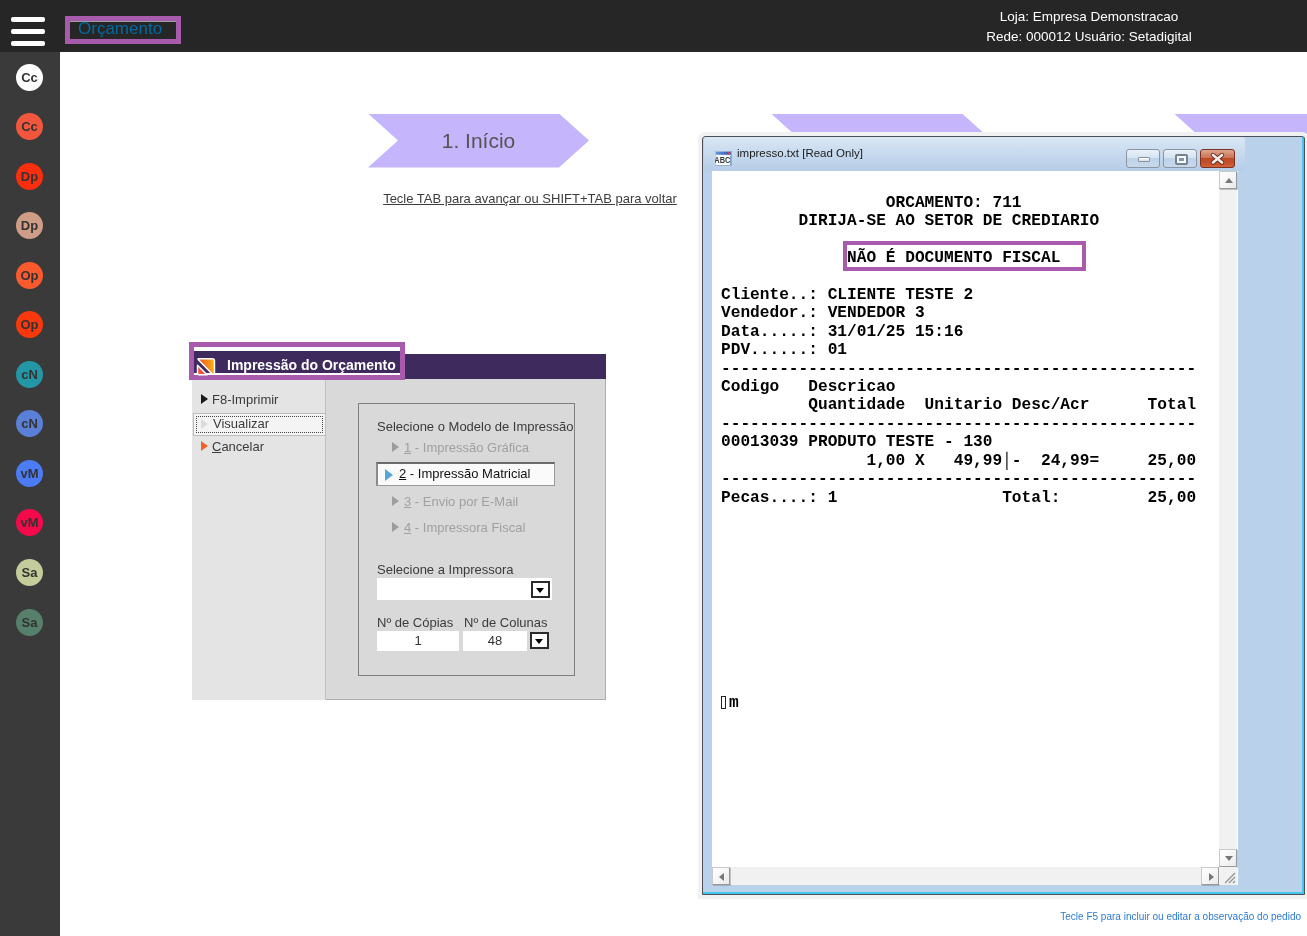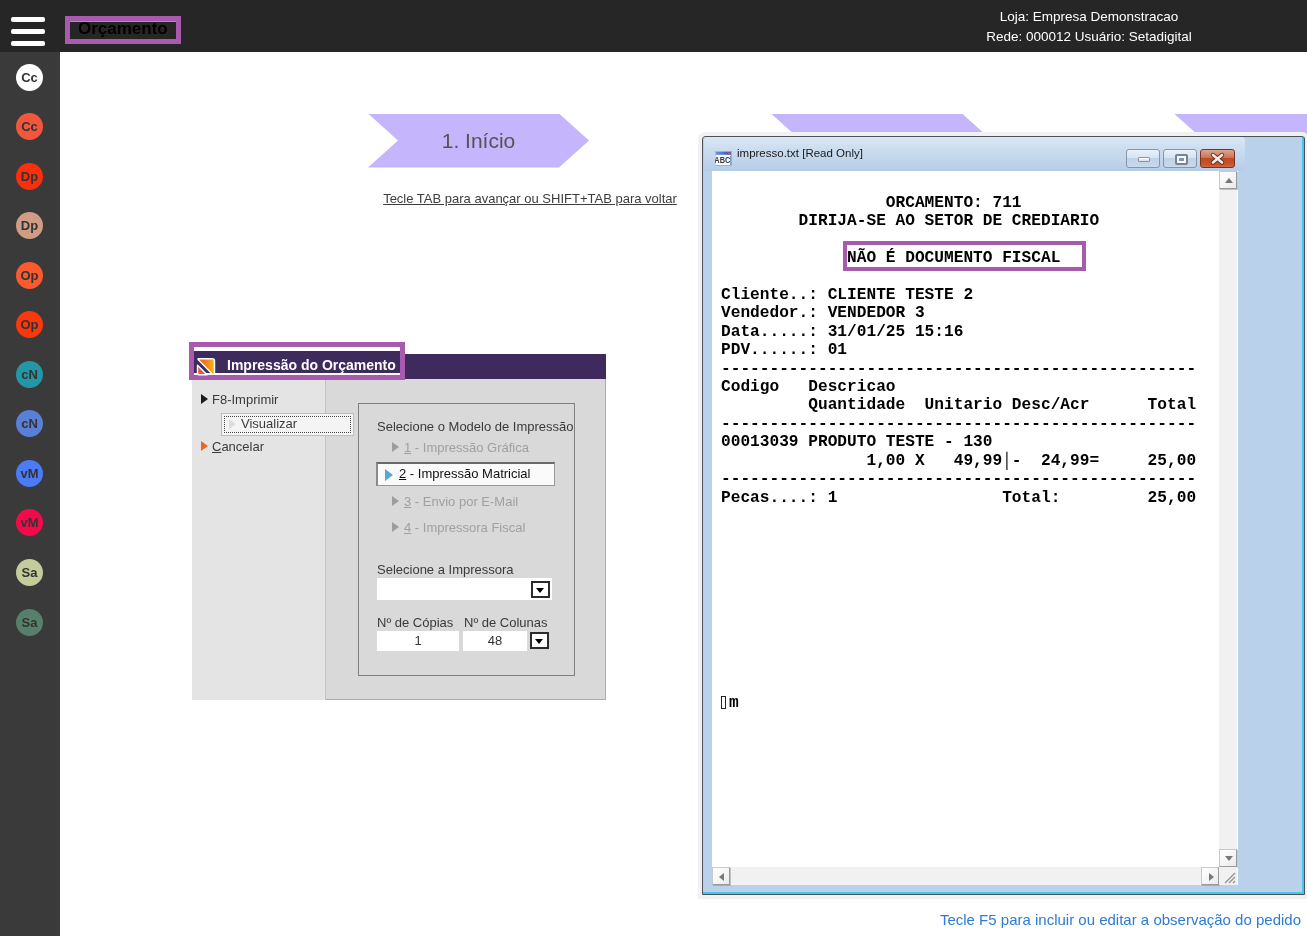--- a/index.html
+++ b/index.html
@@ -5,21 +5,21 @@
   * { margin:0; padding:0; box-sizing:border-box; }
   html,body { width:1307px; height:936px; overflow:hidden; }
   body { font-family:"Liberation Sans", sans-serif; position:relative; background:#fff; }
   .abs { position:absolute; }
 
   
   #topbar { left:0; top:0; width:1307px; height:52px; background:#262626; z-index:30; }
   .hbar { position:absolute; left:11px; width:34px; height:5px; background:#fff; border-radius:2px; }
   #orcbox { left:65px; top:16px; width:116px; height:28px; border:5px solid #a85aad; z-index:31;
             box-shadow: inset 0 1px 0 rgba(255,255,255,.55); }
-  #orctxt { left:78px; top:19px; color:#000000; font-size:17px; font-weight:bold; z-index:32; }
+  #orctxt { left:78px; top:19px; color:#0369a1; font-size:17px; font-weight:normal; z-index:32; }
   #topright { left:939px; top:7px; width:300px; text-align:center; color:#fff; font-size:13.5px; line-height:20px; z-index:32; }
 
   
   #sidebar { left:0; top:52px; width:60px; height:884px; background:#3a3a3a; z-index:20;text-decoration:underline; }
   .circ { position:absolute; left:16px; width:27px; height:27px; border-radius:50%;
           text-align:center; line-height:27px; font-size:13px; font-weight:bold; color:#333; }
 
   
   .chev { position:absolute; top:113.5px; width:221px; height:54px; background:#c4b5fd;
           clip-path: polygon(0 0, 191px 0, 221px 27px, 191px 54px, 0 54px, 30px 27px);
@@ -32,21 +32,21 @@
   #dlgbody  { left:0; top:25px; width:414px; height:321px; background:#d9d9d9;
               border-right:1px solid #adadad; border-bottom:1px solid #adadad; }
   #dlgleft  { left:0; top:25px; width:134px; height:321px; background:#e4e4e4; border-right:1px solid #c2c2c2; }
   #dlghl { left:-3px; top:-12px; width:216px; height:38px; border:5px solid #a85aad;
            background:#fff; z-index:6; }
   #dlgbar { position:absolute; left:0; top:4px; right:0; bottom:2px; background:#3e2a5c; }
   #dlgtxt { position:absolute; left:33px; top:10px; color:#fff; font-weight:bold; font-size:14px; white-space:nowrap; }
   .tri { position:absolute; width:0; height:0; border-style:solid; }
   .mtxt { position:absolute; font-size:13px; color:#3b3b3b; }
   #visbar { left:1px; top:59px; width:133px; height:23px; background:#f4f4f4;
-            border:1px solid #bdbdbd;margin-left:28px; }
+            border:1px solid #bdbdbd; }
   #visdot { position:absolute; left:2px; top:2px; right:2px; bottom:2px; border:1px dotted #444; }
   .gtxt { position:absolute; font-size:13px; color:#a0a0a0; }
   #grpbox { left:166px; top:49px; width:217px; height:273px; border:1px solid #7f7f7f; }
   #selbox { left:184px; top:108px; width:179px; height:24px; background:#fafafa;
             border:1px solid #999; border-top:2px solid #6a6a6a; border-left:2px solid #8a8a8a; }
   .wfield { position:absolute; background:#fff; font-size:13px; color:#333; text-align:center; }
   .dropbtn { position:absolute; width:19px; height:17px; background:#fff; border:2px solid #2b2b2b; }
   .dropbtn:after { content:""; position:absolute; left:3px; top:5px; width:0; height:0;
                    border:4.5px solid transparent; border-top:5.5px solid #000; border-bottom:none; }
 
@@ -63,21 +63,21 @@
               border-color:#7e3022; }
   #wcontent { left:9px; top:34px; width:526px; height:714px; background:#fff; }
   .sbtrack { position:absolute; background:#f1f1f1; }
   .sbtn { position:absolute; background:linear-gradient(135deg,#ffffff 0%,#f5f5f5 55%,#e9e9e9 100%);
           border:1px solid #c9c9c9; border-right-color:#9a9a9a; border-bottom-color:#9a9a9a;
           box-shadow:1px 1px 0 rgba(120,120,120,.4); }
   pre#receipt { position:absolute; left:18px; top:57px; font-weight:bold; font-family:"Liberation Mono", monospace;
                 font-size:16.17px; line-height:18.4px; color:#000; z-index:11; }
   #fiscalbox { left:843px; top:241px; width:243px; height:30px; border:4px solid #a85aad; z-index:12; }
 
-  #f5txt { right:6px; top:911px; font-size:15px; color:#2e7bd1; z-index:2; }
+  #f5txt { right:6px; top:911px; font-size:10px; color:#2e7bd1; z-index:2; }
 </style>
 </head>
 <body>
 
   <div class="abs" style="left:60px;top:52px;width:1247px;height:884px;background:#fff;"></div>
 
   <div class="chev" style="left:368px;">1. Início</div>
   <div class="chev" style="left:771px;"></div>
   <div class="chev" style="left:1174px;">
     <span style="position:absolute;left:54px;top:0;">3. Produtos</span>

